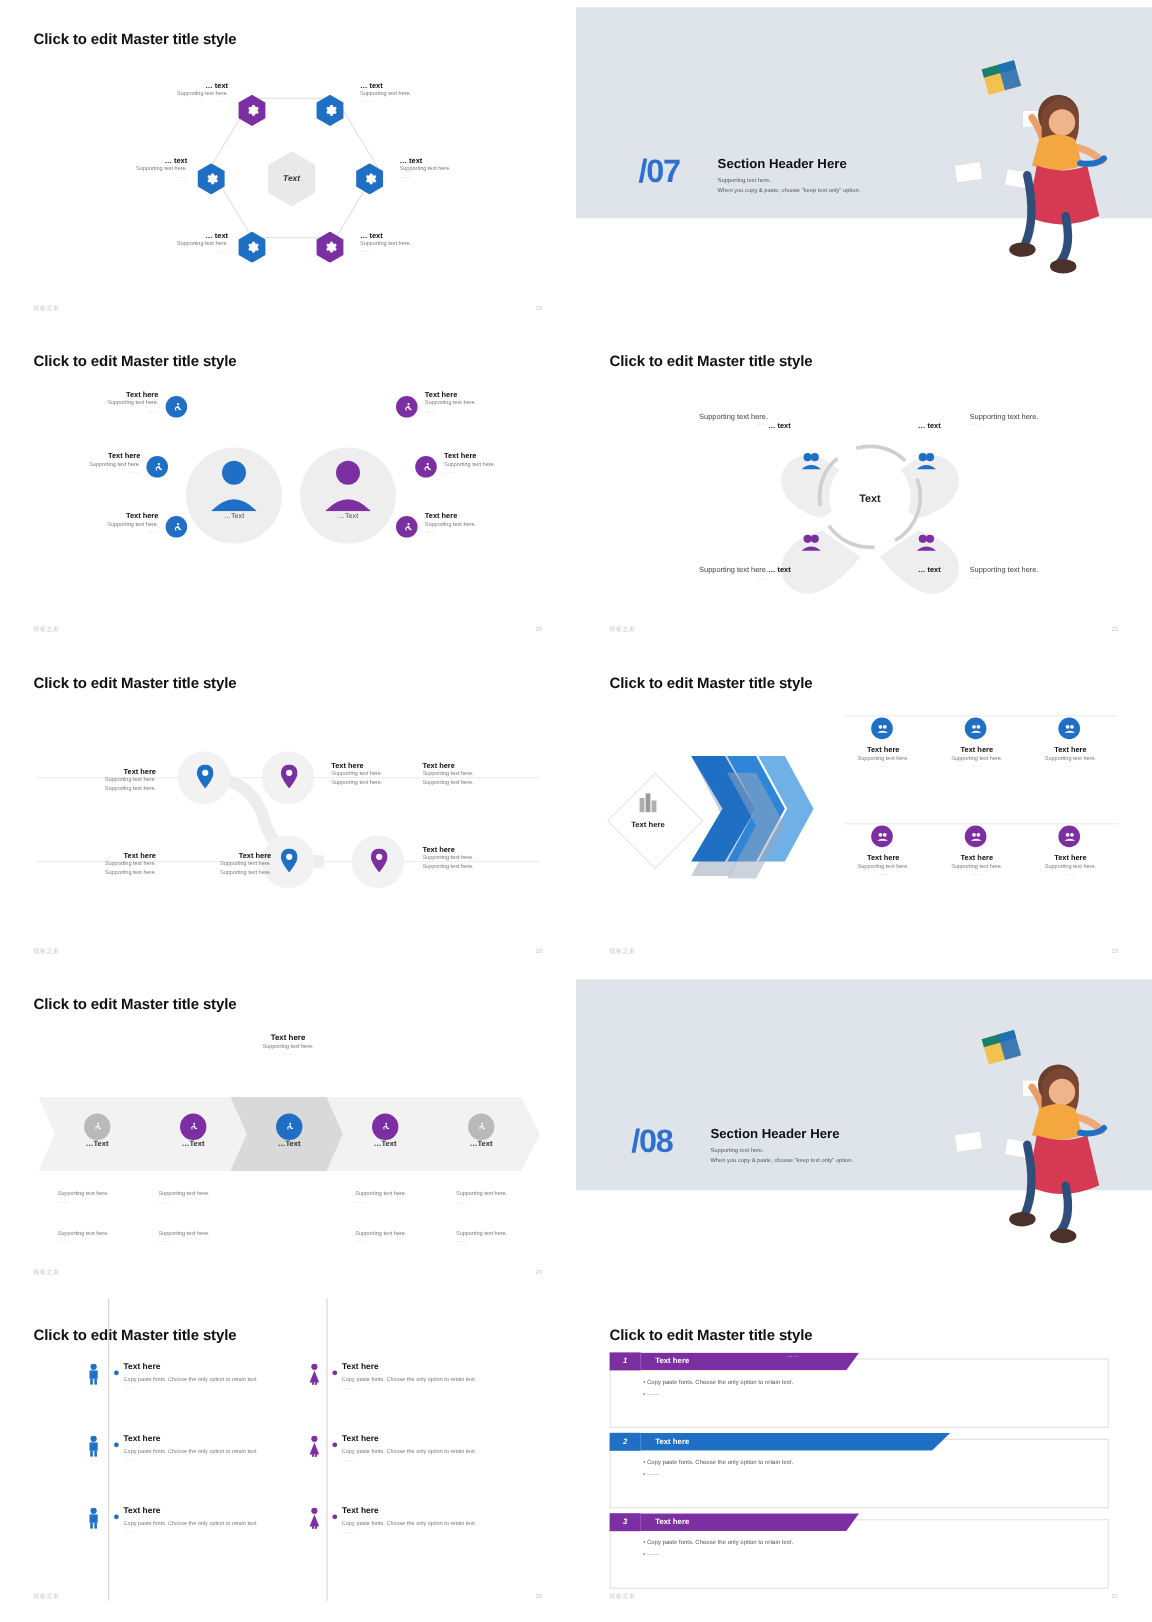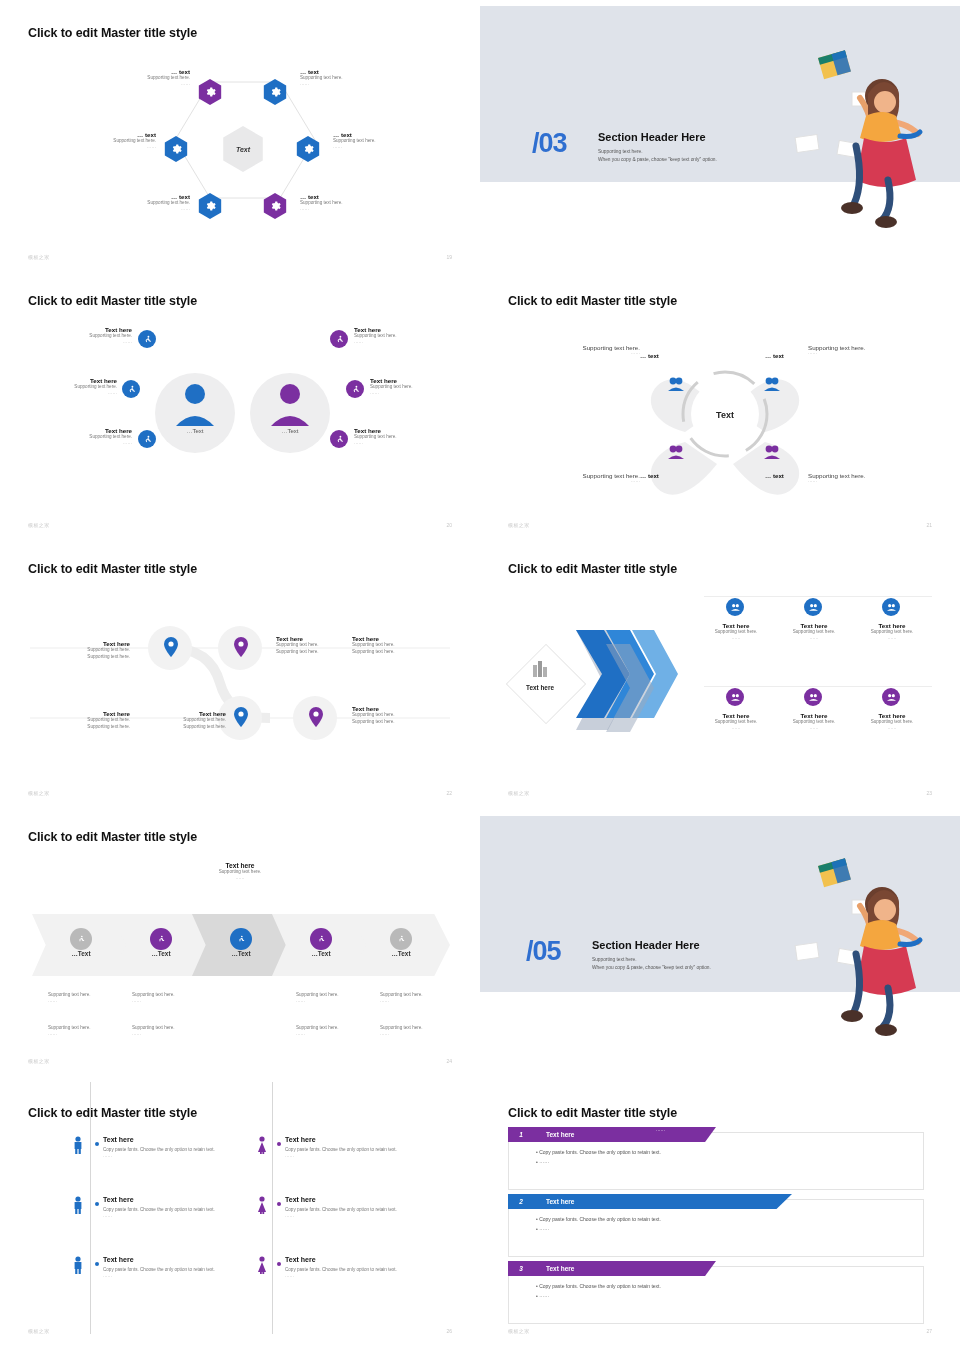--- a/index.html
+++ b/index.html
@@ -128,21 +128,21 @@
     <div class="tiny">Supporting text here.</div>
     <div class="dots">······</div>
   </div>
 
   <div class="brand">模板之家</div>
   <div class="pageno">19</div>
 </div>
 
 <div class="slide" style="left:480px;top:0;width:480px;height:268px;">
   <div class="sechdr" style="left:0;top:6px;width:480px;height:176px;"></div>
-  <div class="secnum" style="left:52px;top:128px;">/03</div>
+  <div class="secnum" style="left:52px;top:128px;">/07</div>
   <div class="sechead" style="left:118px;top:131px;">Section Header Here</div>
   <div class="secsub" style="left:118px;top:148px;width:220px;">
     <div>Supporting text here.</div>
     <div>When you copy &amp; paste, choose "keep text only" option.</div>
   </div>
 
   <svg style="position:absolute;left:310px;top:50px;" width="170" height="180">
     <rect x="62" y="42" width="20" height="14" fill="#ffffff" stroke="#e0e0e0"></rect>
     <rect x="6" y="86" width="22" height="15" fill="#ffffff" stroke="#e0e0e0" transform="rotate(-8 17 93)"></rect>
     <rect x="48" y="92" width="20" height="14" fill="#ffffff" stroke="#e0e0e0" transform="rotate(10 58 99)"></rect>
@@ -567,21 +567,21 @@
     <div class="tiny">Supporting text here.</div>
     <div class="dots">······</div>
   </div>
 
   <div class="brand">模板之家</div>
   <div class="pageno">24</div>
 </div>
 
 <div class="slide" style="left:480px;top:804px;width:480px;height:268px;">
   <div class="sechdr" style="left:0;top:12px;width:480px;height:176px;"></div>
-  <div class="secnum" style="left:46px;top:132px;">/05</div>
+  <div class="secnum" style="left:46px;top:132px;">/08</div>
   <div class="sechead" style="left:112px;top:135px;">Section Header Here</div>
   <div class="secsub" style="left:112px;top:152px;width:230px;">
     <div>Supporting text here.</div>
     <div>When you copy &amp; paste, choose "keep text only" option.</div>
   </div>
   <svg style="position:absolute;left:310px;top:54px;" width="170" height="185">
     <rect x="62" y="42" width="20" height="14" fill="#ffffff" stroke="#e0e0e0"></rect>
     <rect x="6" y="86" width="22" height="15" fill="#ffffff" stroke="#e0e0e0" transform="rotate(-8 17 93)"></rect>
     <rect x="48" y="92" width="20" height="14" fill="#ffffff" stroke="#e0e0e0" transform="rotate(10 58 99)"></rect>
     <g transform="translate(28,8) rotate(-16)">

